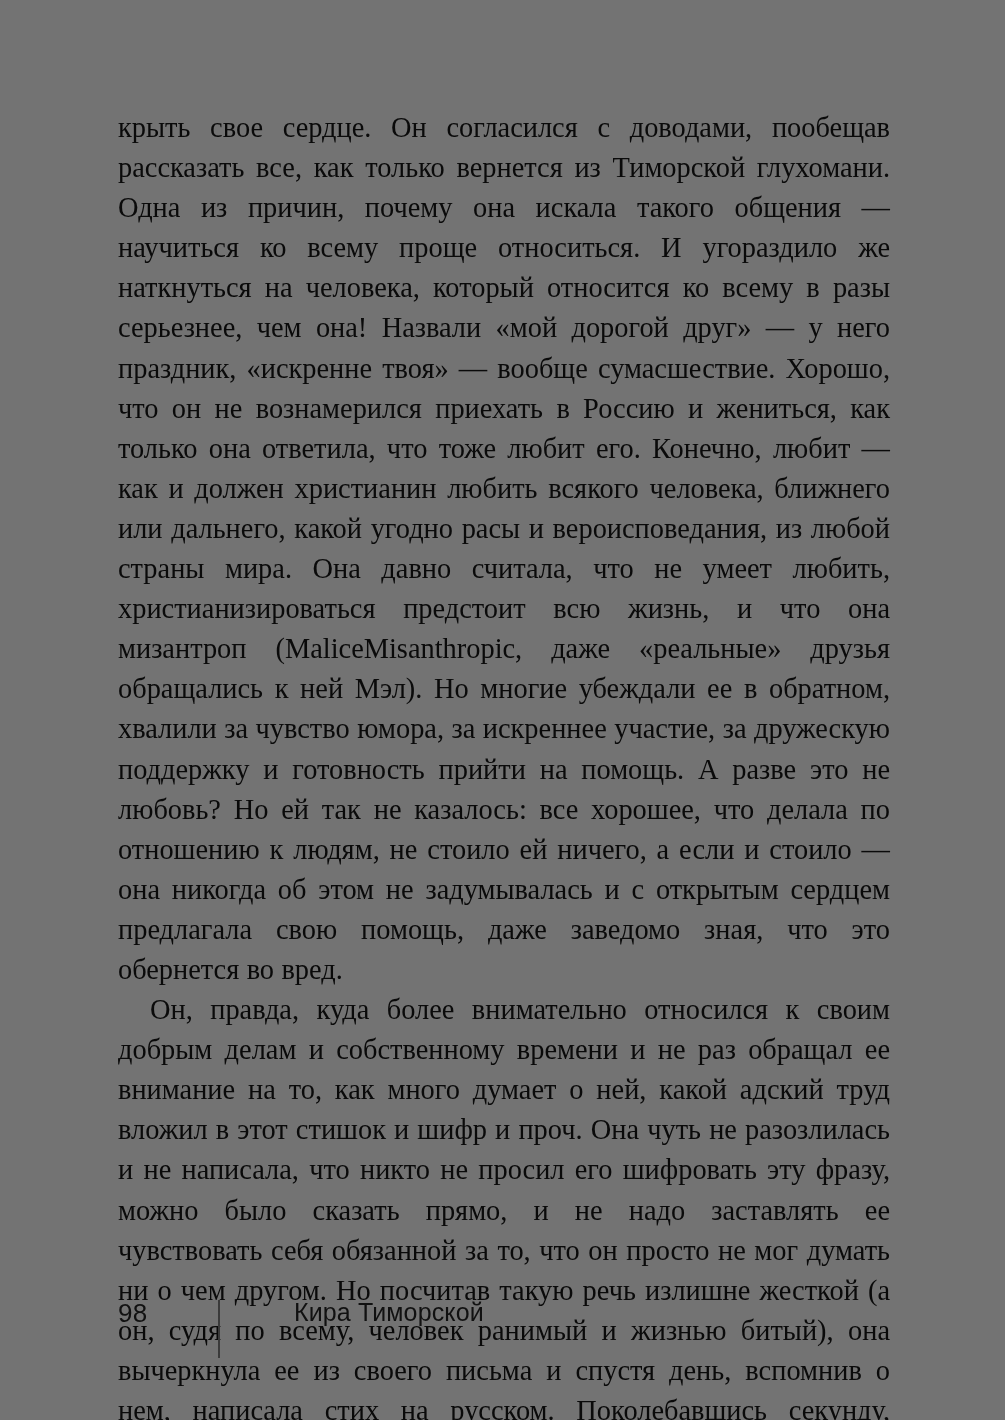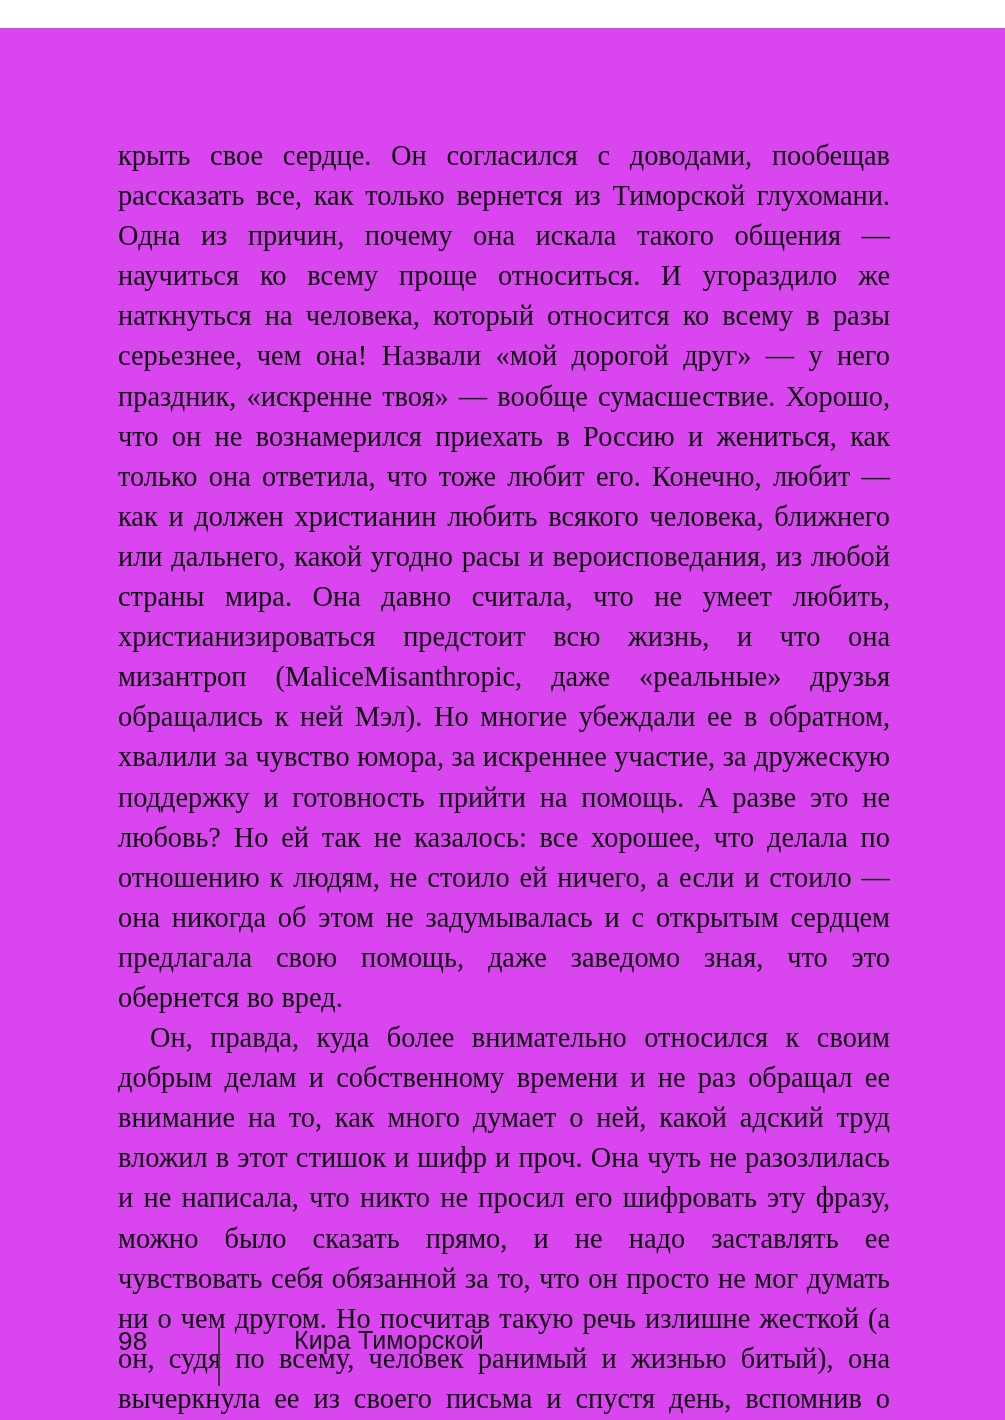--- a/index.html
+++ b/index.html
@@ -14,22 +14,21 @@
     position: relative;
     overflow: hidden;
     font-family: "Liberation Serif", "DejaVu Serif", serif;
     color: #000000;
     -webkit-font-smoothing: antialiased;
   }
 
   .page {
     position: absolute;
     inset: 0;
-    background: #d946ef;
-    margin-top: 28px;
+    background: #737373;
   }
 
   
   .text-column {
     position: absolute;
     left: 118px;
     top: 108px;
     width: 772px;
   }
 

